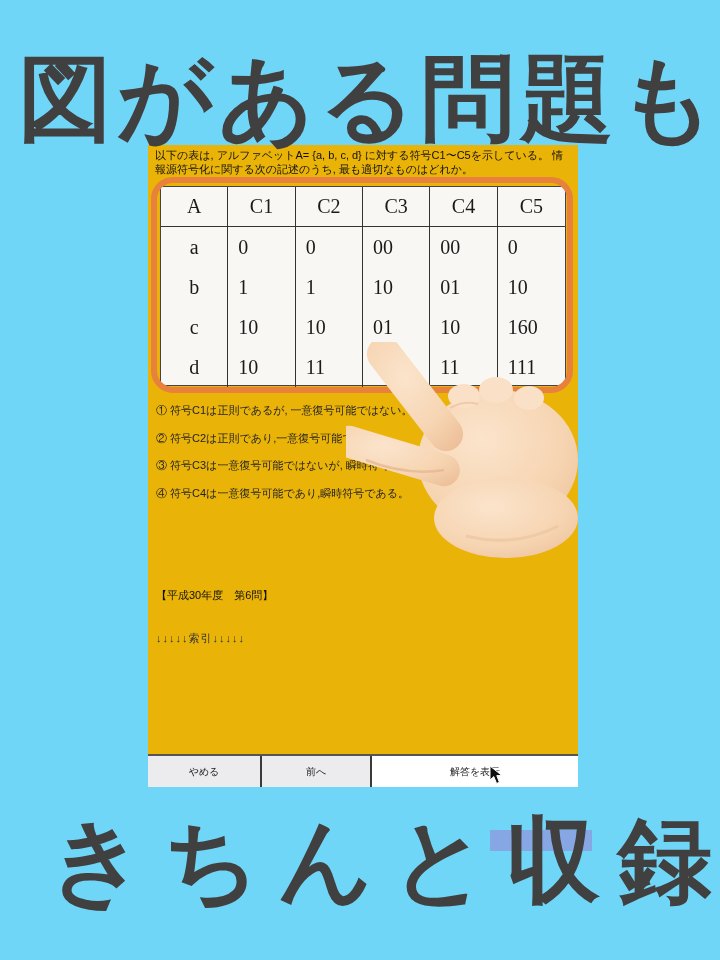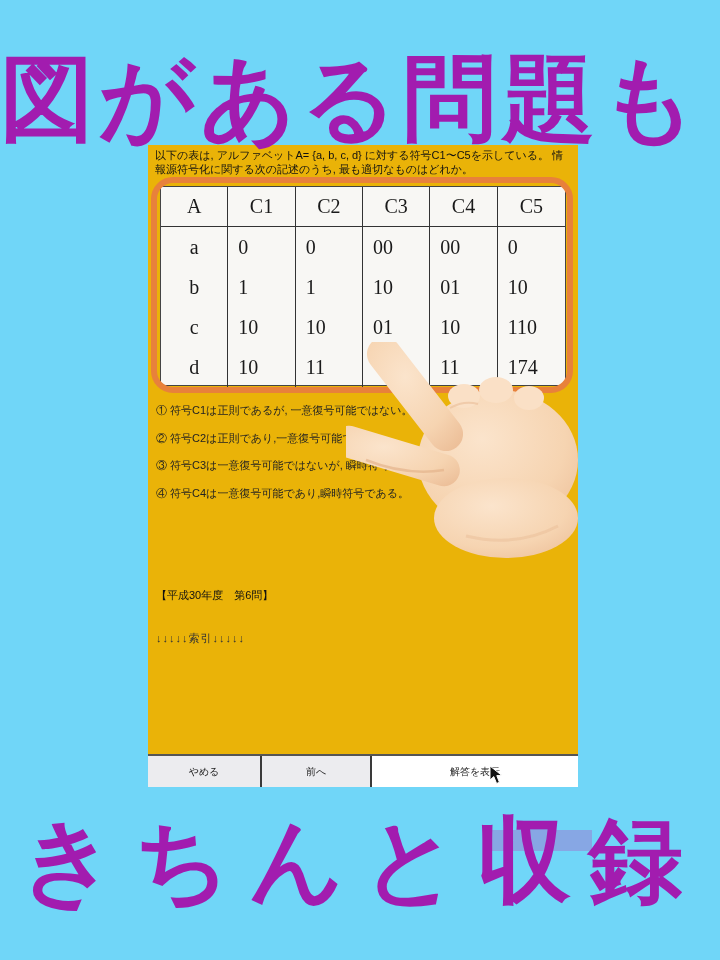--- a/index.html
+++ b/index.html
@@ -1,19 +1,19 @@
 <!DOCTYPE html>
 <html><head>
 <meta charset="utf-8">
 <style>
   html,body{margin:0;padding:0;width:720px;height:960px;overflow:hidden;}
   body{background:#70D6F8;position:relative;font-family:"Liberation Sans",sans-serif;}
 
   
-  .caption{position:absolute;left:0;width:720px;text-align:left;color:#a21caf;
+  .caption{position:absolute;left:0;width:720px;text-align:right;color:#404040;
            font-weight:600;white-space:nowrap;z-index:2;}
   .caption.top{top:36px;font-size:94px;letter-spacing:5px;}
   .caption.bottom{top:798px;font-size:94px;letter-spacing:18px;text-indent:10px;margin-left:10px;}
   .hl-band{position:absolute;left:490px;top:830px;width:102px;height:21px;
            background:rgba(148,142,216,0.65);z-index:1;}
 
   
   .phone-panel{position:absolute;left:148px;top:145px;width:430px;height:642px;
                background:#eab308;z-index:1;}
   .question{position:absolute;left:7px;top:4px;width:418px;font-size:11px;
@@ -80,28 +80,28 @@
     <div class="cell val">1</div>
     <div class="cell val">10</div>
     <div class="cell val">01</div>
     <div class="cell val lastcol">10</div>
 
     <div class="cell label">c</div>
     <div class="cell val">10</div>
     <div class="cell val">10</div>
     <div class="cell val">01</div>
     <div class="cell val">10</div>
-    <div class="cell val lastcol">110</div>
+    <div class="cell val lastcol">160</div>
 
     <div class="cell label">d</div>
     <div class="cell val">10</div>
     <div class="cell val">11</div>
     <div class="cell val"></div>
     <div class="cell val">11</div>
-    <div class="cell val lastcol">174</div>
+    <div class="cell val lastcol">111</div>
   </div>
 
   <div class="orange-ring"></div>
 
   <div class="options">
     <div class="option">① 符号C1は正則であるが, 一意復号可能ではない。</div>
     <div class="option">② 符号C2は正則であり,一意復号可能である。</div>
     <div class="option">③ 符号C3は一意復号可能ではないが, 瞬時符号である</div>
     <div class="option">④ 符号C4は一意復号可能であり,瞬時符号である。</div>
   </div>

